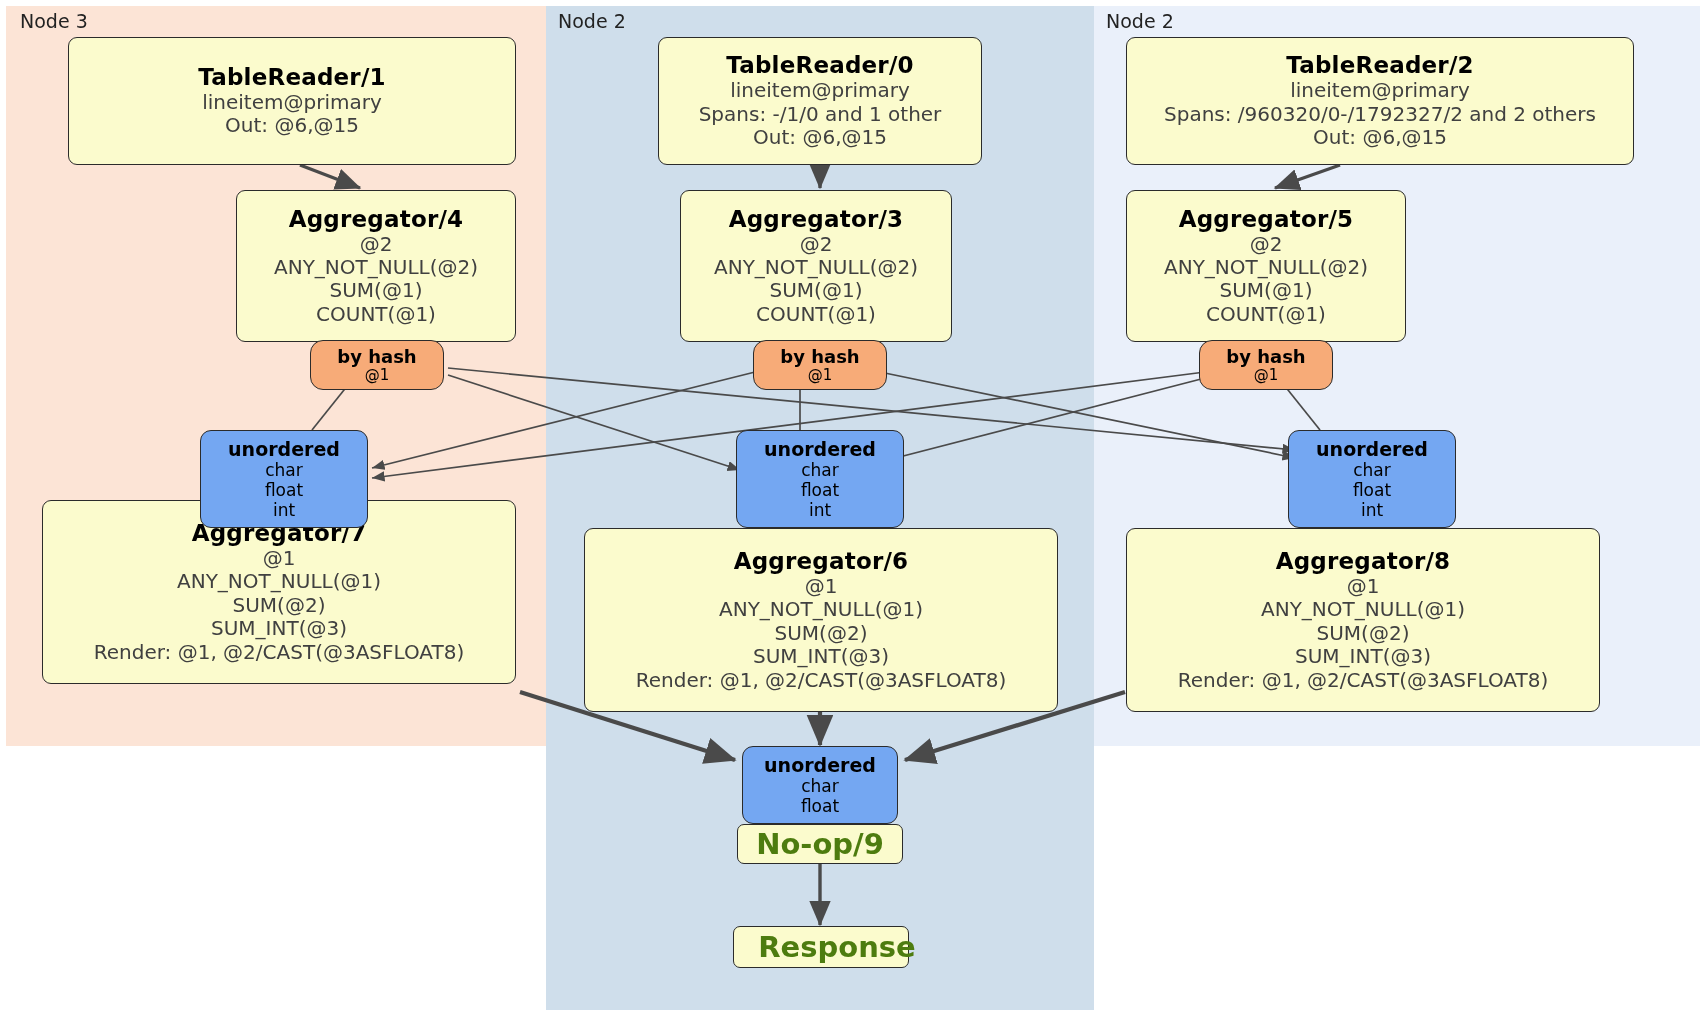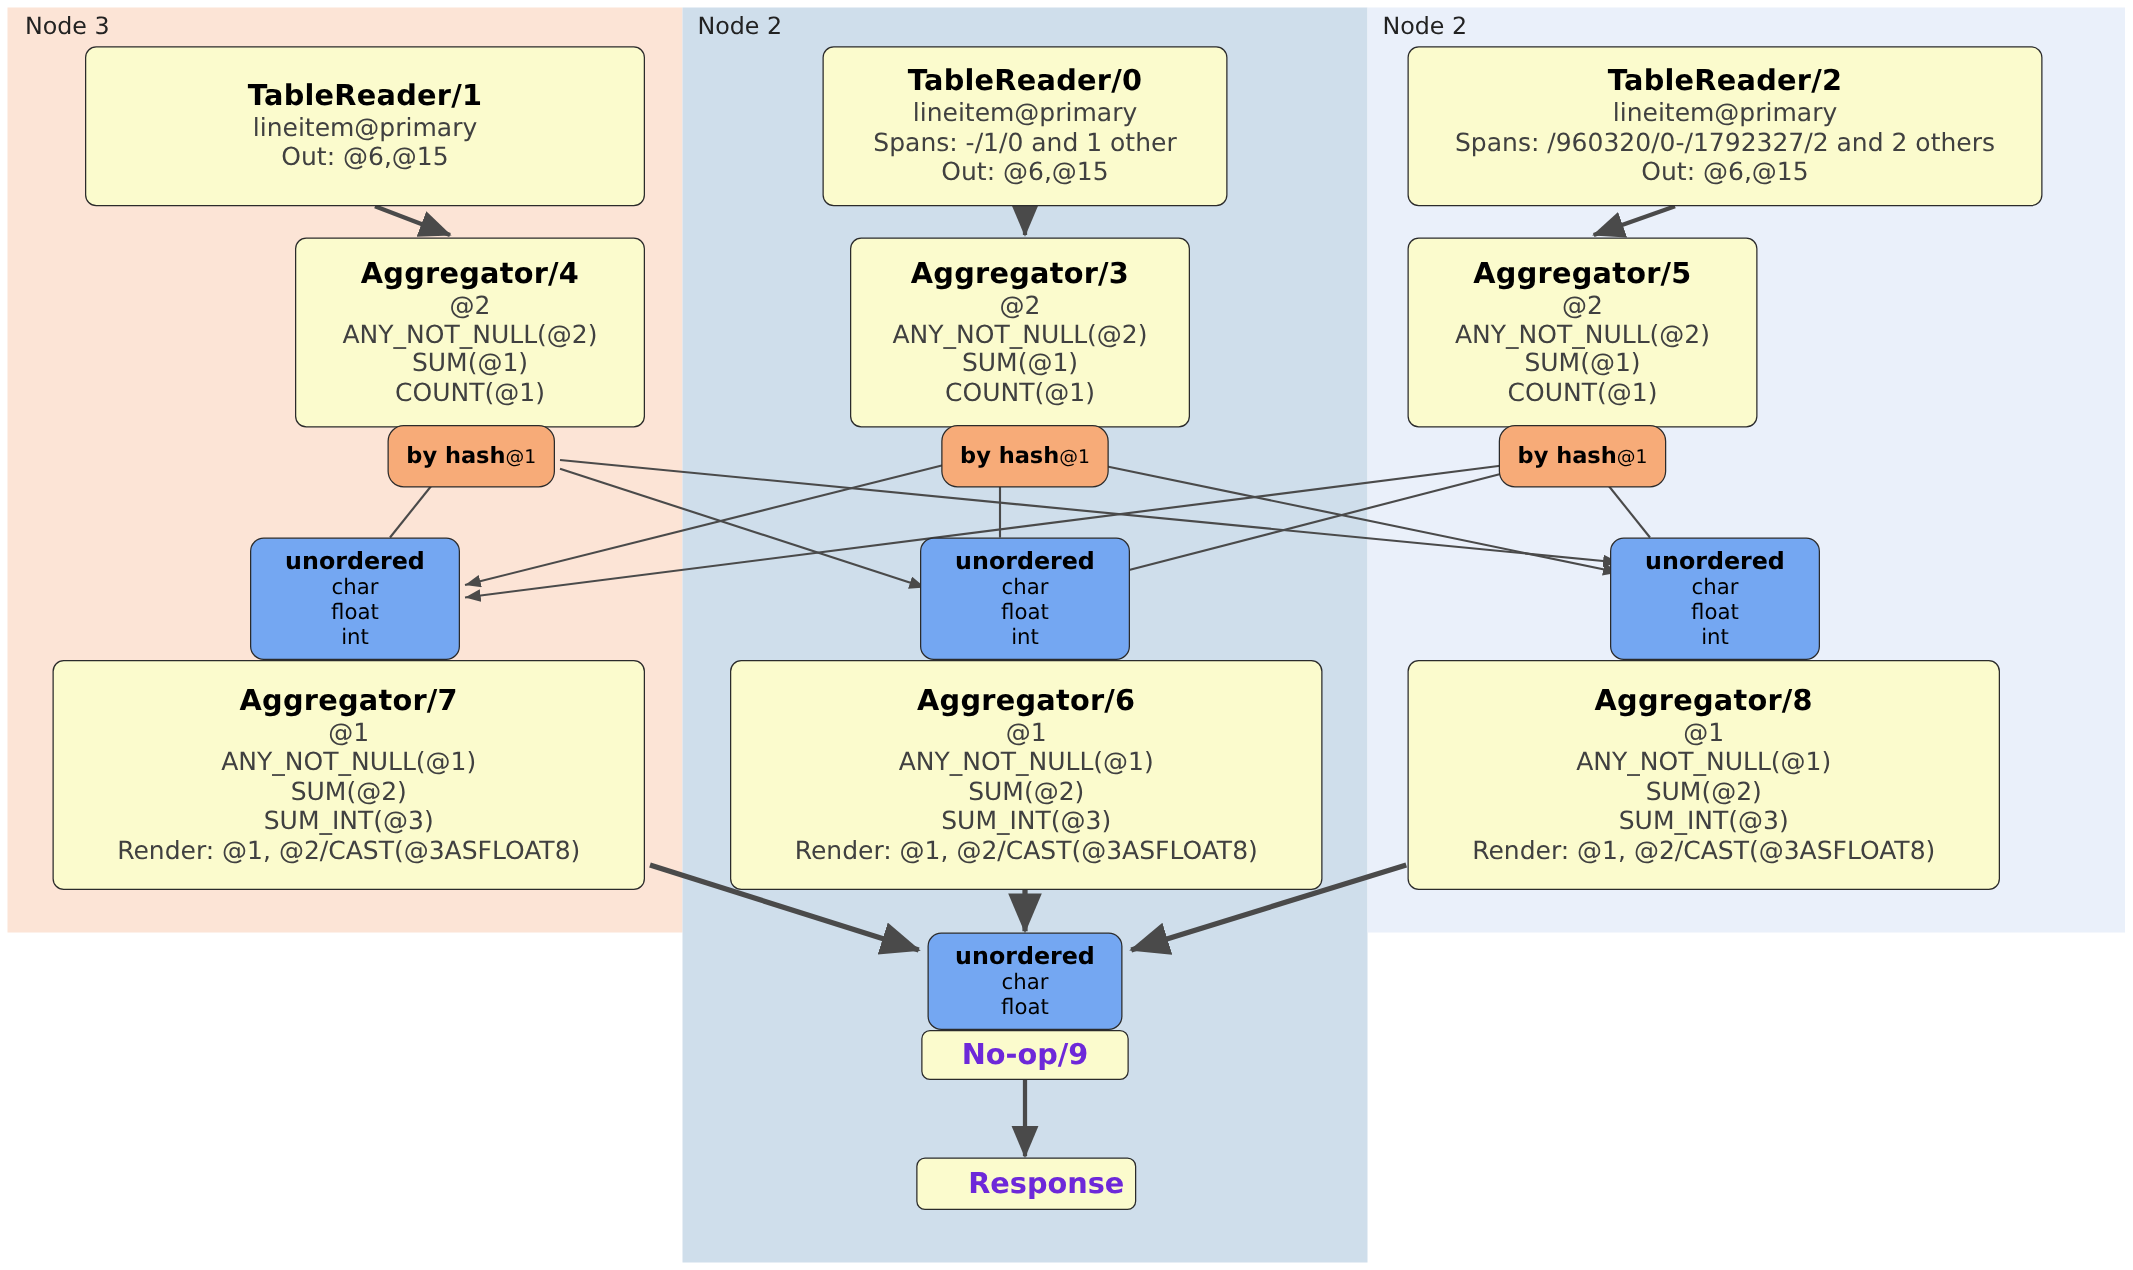--- a/index.html
+++ b/index.html
@@ -9,34 +9,34 @@
   .panel{position:absolute;box-sizing:border-box;}
   .panel-label{position:absolute;font-size:19px;color:#222;font-family:"DejaVu Sans","Liberation Sans",sans-serif;}
 
   .box{position:absolute;box-sizing:border-box;border:1.6px solid #2b2b2b;border-radius:9px;
        background:#fbfbcd;text-align:center;display:flex;flex-direction:column;
        align-items:center;justify-content:center;line-height:1.17;}
   .box .ttl{font-weight:bold;font-size:23px;color:#000;letter-spacing:.2px;}
   .box .ln{font-size:20px;color:#404040;}
 
   .router{position:absolute;box-sizing:border-box;border:1.6px solid #2b2b2b;border-radius:13px;
-          background:#f7ab78;text-align:center;display:flex;flex-direction:row;
+          background:#f7ab78;text-align:center;display:flex;flex-direction:column;
           align-items:center;justify-content:center;line-height:1.12;z-index:6;}
   .router .ttl{font-weight:bold;font-size:18px;color:#000;}
   .router .ln{font-size:15px;color:#000;}
 
   .recv{position:absolute;box-sizing:border-box;border:1.6px solid #2b2b2b;border-radius:11px;
         background:#74a7f2;text-align:center;display:flex;flex-direction:column;
         align-items:center;justify-content:center;line-height:1.18;z-index:6;}
   .recv .ttl{font-weight:bold;font-size:19px;color:#000;}
   .recv .ln{font-size:17px;color:#000;}
 
   .noop{position:absolute;box-sizing:border-box;border:1.6px solid #2b2b2b;border-radius:7px;
         background:#fbfbcd;display:flex;align-items:center;justify-content:center;z-index:7;}
-  .noop span{font-weight:bold;font-size:23px;color:#6d28d9;}
+  .noop span{font-weight:bold;font-size:29px;color:#4d7c0f;}
 
   svg.edges{position:absolute;left:0;top:0;width:1706px;height:1016px;overflow:visible;}
   .thin{stroke:#4a4a4a;stroke-width:1.7;fill:none;}
   .thick{stroke:#4a4a4a;stroke-width:4.2;fill:none;}
   .medium{stroke:#4a4a4a;stroke-width:3.4;fill:none;}
 </style>
 </head>
 <body>
 
 <div id="stage">
@@ -156,21 +156,21 @@
     <div class="ln">int</div>
   </div>
 
   <div class="recv" style="left:1288px;top:430px;width:168px;height:98px;">
     <div class="ttl">unordered</div>
     <div class="ln">char</div>
     <div class="ln">float</div>
     <div class="ln">int</div>
   </div>
 
-  <div class="box" style="left:42px;top:528px;width:474px;height:184px;">
+  <div class="box" style="left:42px;top:500px;width:474px;height:184px;">
     <div class="ttl">Aggregator/7</div>
     <div class="ln">@1</div>
     <div class="ln">ANY_NOT_NULL(@1)</div>
     <div class="ln">SUM(@2)</div>
     <div class="ln">SUM_INT(@3)</div>
     <div class="ln">Render: @1, @2/CAST(@3ASFLOAT8)</div>
   </div>
 
   <div class="box" style="left:584px;top:528px;width:474px;height:184px;">
     <div class="ttl">Aggregator/6</div>

